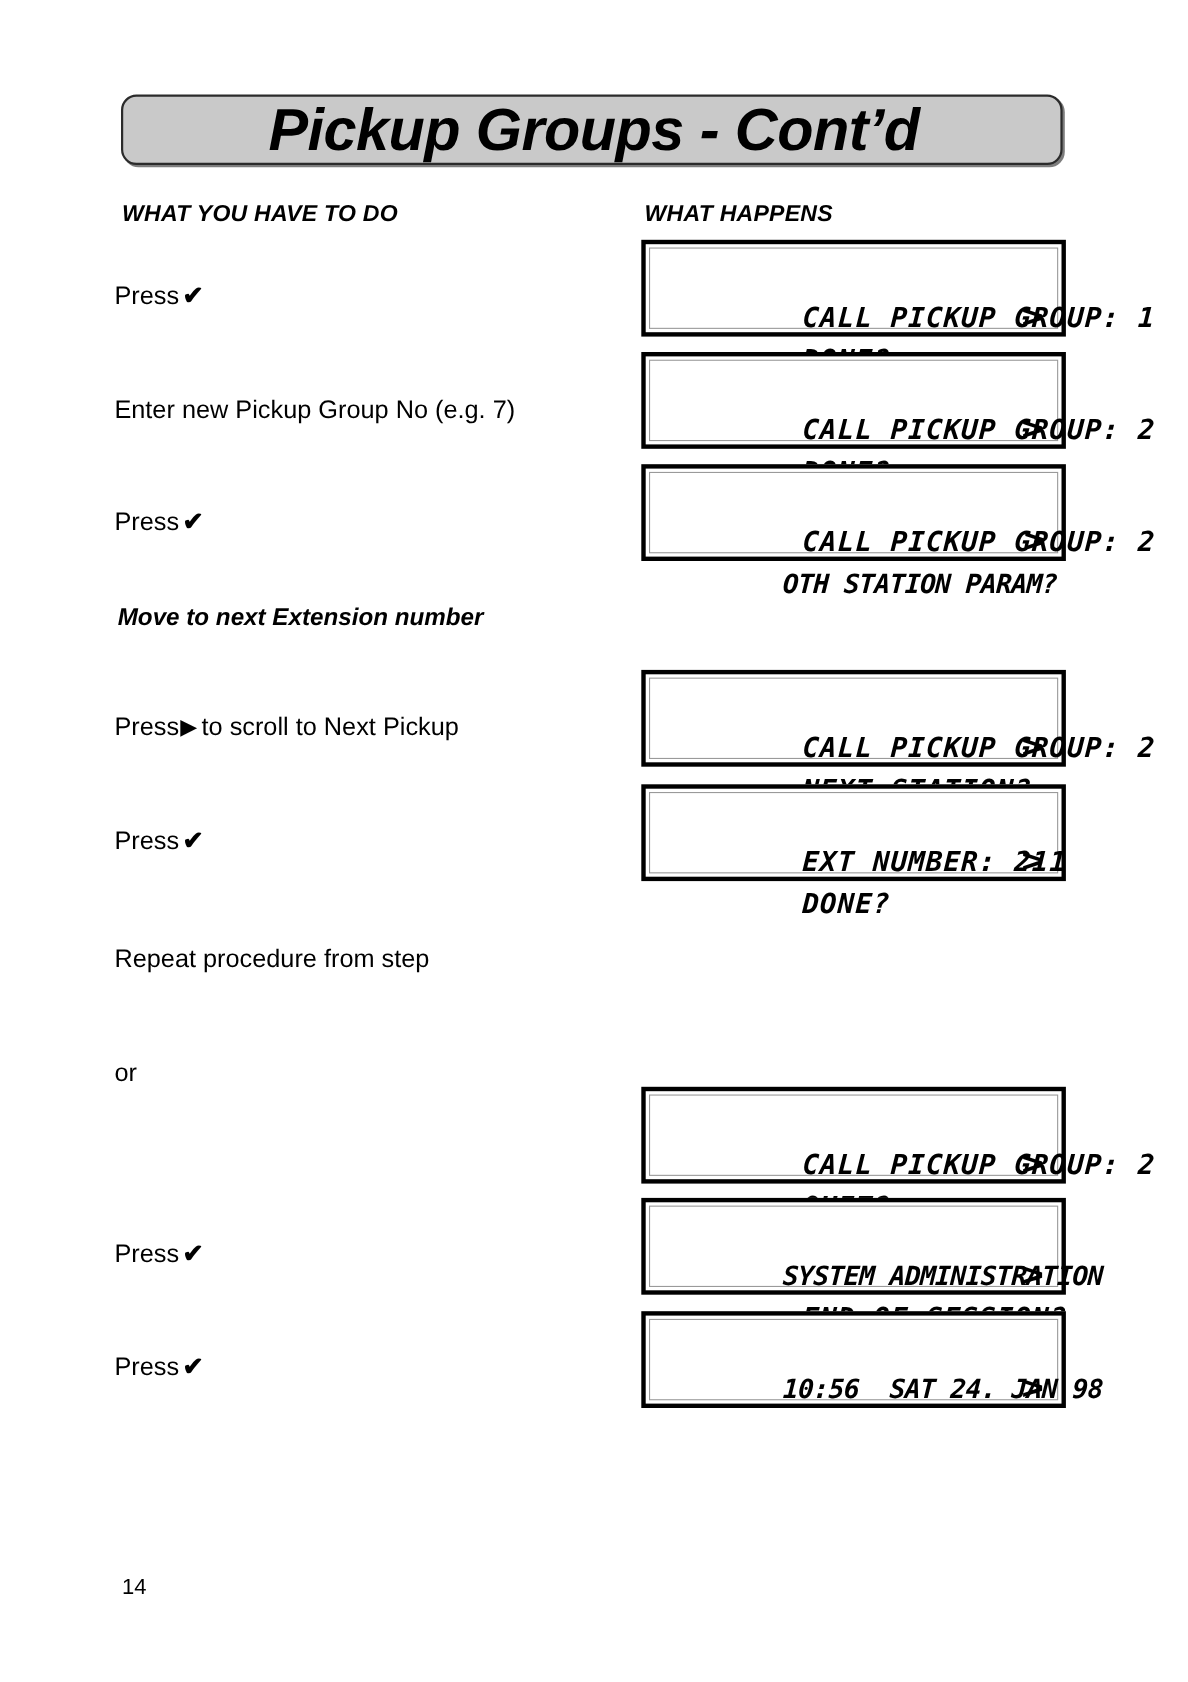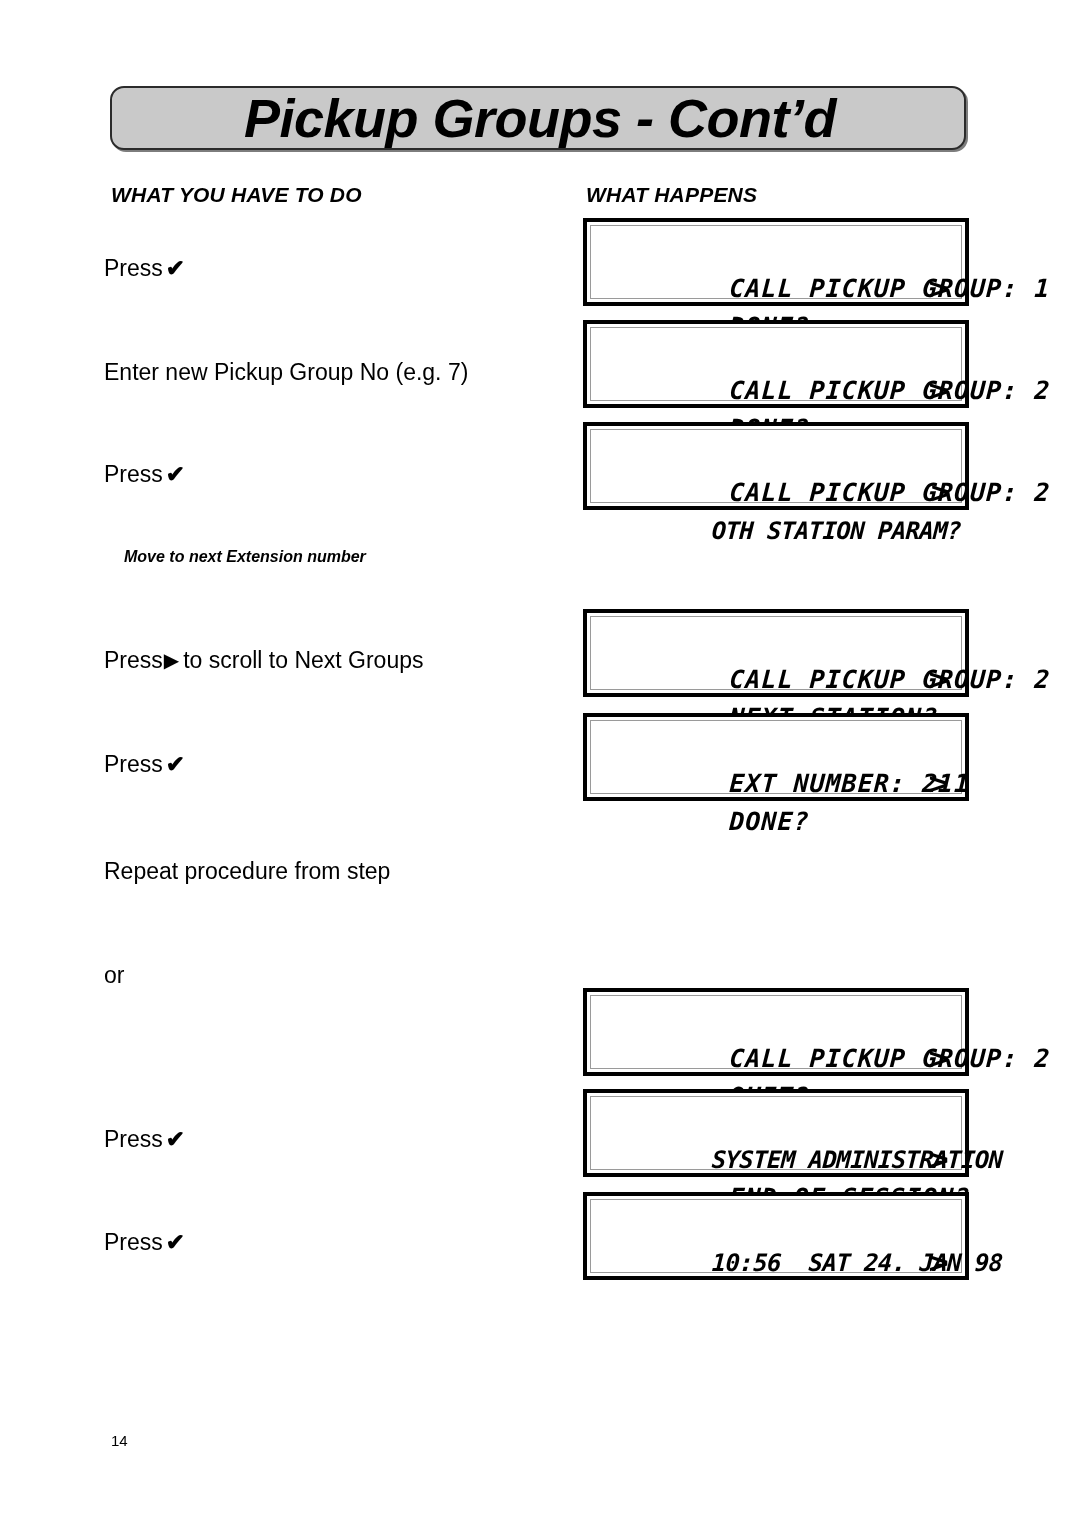--- a/index.html
+++ b/index.html
@@ -65,23 +65,23 @@
     letter-spacing: 0.2px;
     color: #000000;
     white-space: nowrap;
   }
   .col-head.left  { left: 111px; top: 183px; }
   .col-head.right { left: 586px; top: 183px; }
 
   
   .sub-head {
     position: absolute;
-    left: 124px;
-    font-family: "Liberation Sans", sans-serif;
-    font-size: 16px;
+    left: 107px;
+    font-family: "Liberation Sans", sans-serif;
+    font-size: 22px;
     font-weight: bold;
     font-style: italic;
     color: #000000;
     white-space: nowrap;
   }
 
   
   .instr {
     position: absolute;
     left: 104px;
@@ -156,21 +156,21 @@
     letter-spacing: -0.6px;
     font-size: 24px;
   }
 
   
   .page-number {
     position: absolute;
     left: 111px;
     top: 1432px;
     font-family: "Liberation Sans", sans-serif;
-    font-size: 15px;
+    font-size: 20px;
     color: #000000;
   }
 </style>
 </head>
 <body>
 
 <div class="page">
 
   <div class="title-banner">
     <div class="title-text">Pickup Groups - Cont’d</div>
@@ -220,21 +220,21 @@
       <div class="lcd-line narrow">
         <span class="lcd-txt">OTH STATION PARAM?</span>
         <span class="lcd-caret">&gt;</span>
       </div>
     </div>
   </div>
 
   <div class="sub-head" style="top:548px">Move to next Extension number</div>
 
   <div class="instr" style="top:622px">
-    <span>Press</span><span class="rarrow">▶</span><span>to scroll to Next Groups</span>
+    <span>Press</span><span class="rarrow">▶</span><span>to scroll to Next Pickup</span>
   </div>
   <div class="lcd" style="top:609px; height:88px">
     <div class="lcd-inner">
       <div class="lcd-line">
         <span class="lcd-txt">CALL PICKUP GROUP: 2</span>
       </div>
       <div class="lcd-line">
         <span class="lcd-txt">NEXT STATION?</span>
         <span class="lcd-caret">&gt;</span>
       </div>

